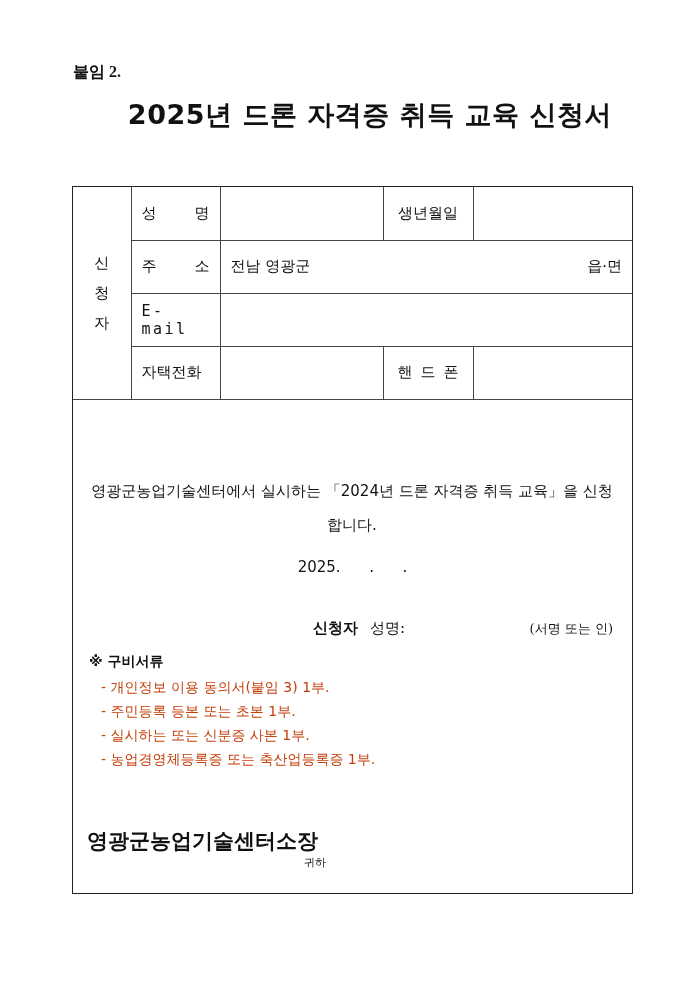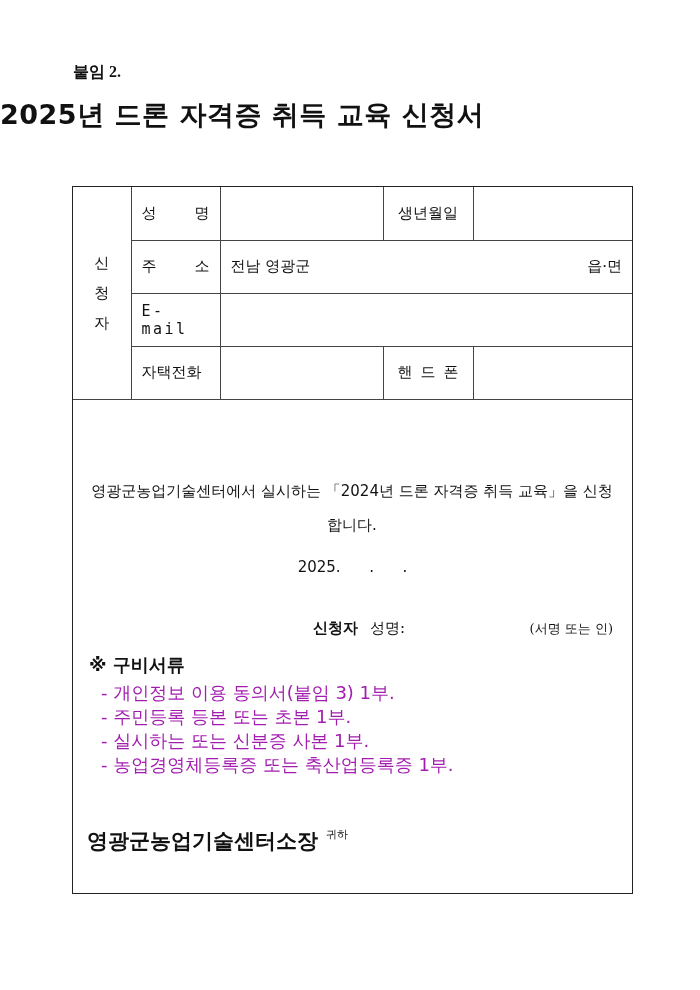--- a/index.html
+++ b/index.html
@@ -5,21 +5,21 @@
     html, body { margin: 0; padding: 0; background: #ffffff; }
     body {
       width: 700px; height: 990px; position: relative; overflow: hidden;
       font-family: "DejaVu Serif", serif; color: #111;
     }
     .attach {
       position: absolute; left: 73px; top: 62px;
       font-family: "Liberation Serif", serif; font-weight: bold; font-size: 16px;
     }
     .title {
-      position: absolute; left: 0; width: 612px; top: 97px; text-align: left;
+      position: absolute; left: 0; width: 612px; top: 97px; text-align: right;
       font-family: "DejaVu Sans", sans-serif; font-weight: bold; font-size: 27px; letter-spacing: 0.5px;
     }
     .frame {
       position: absolute; left: 72px; top: 186px; width: 561px; height: 708px;
       border: 1.5px solid #222; box-sizing: border-box;
     }
     table.info {
       position: absolute; left: 0; top: 0; width: 100%; border-collapse: collapse;
       table-layout: fixed;
     }
@@ -48,28 +48,28 @@
     }
     .sign {
       position: absolute; left: 240px; top: 432px; width: 300px;
       display: flex; align-items: baseline; font-size: 15px;
     }
     .sign .who { font-weight: bold; font-family: "DejaVu Sans", sans-serif; margin-right: 12px; text-align: right; }
     .sign .nm { font-family: "DejaVu Serif", serif; }
     .sign .seal { margin-left: auto; font-size: 13px; }
     .docs {
       position: absolute; left: 16px; top: 466px;
-      font-family: "DejaVu Sans", sans-serif; font-size: 18px;
+      font-family: "DejaVu Sans", sans-serif; font-size: 14px;
     }
     .docs .head { font-weight: bold; margin-bottom: 4px; }
     .docs ul { list-style: none; margin: 0; padding: 0 0 0 12px; }
-    .docs li { height: 24px; line-height: 24px; color: #a21caf; }
+    .docs li { height: 24px; line-height: 24px; color: #c2410c; }
     .recipient {
       position: absolute; left: 14px; top: 640px;
-      font-family: "DejaVu Serif", serif; display: flex; align-items: flex-start;
+      font-family: "DejaVu Serif", serif; display: flex; align-items: flex-end; flex-direction: column;
     }
     .recipient .org { font-weight: bold; font-size: 21px; margin-right: 8px; }
     .recipient .hon { font-family: "DejaVu Sans", sans-serif; font-size: 11px; }
   </style>
 </head>
 <body>
 
 <div class="attach">붙임 2.</div>
 <div class="title">2025년 드론 자격증 취득 교육 신청서</div>
 

